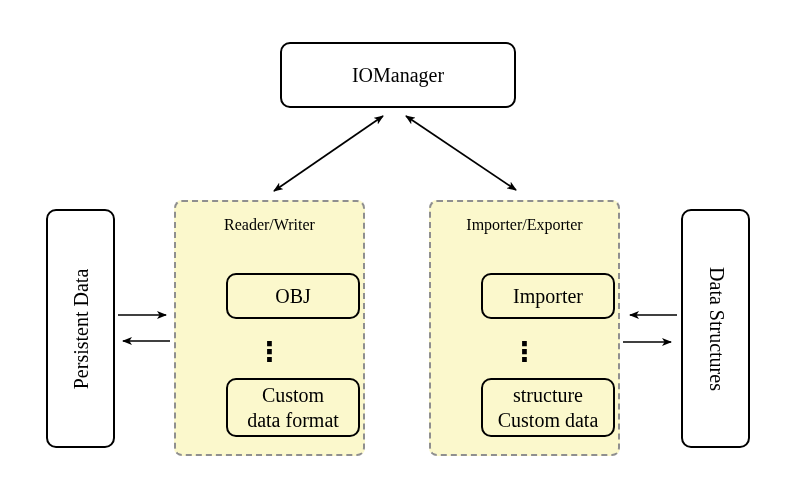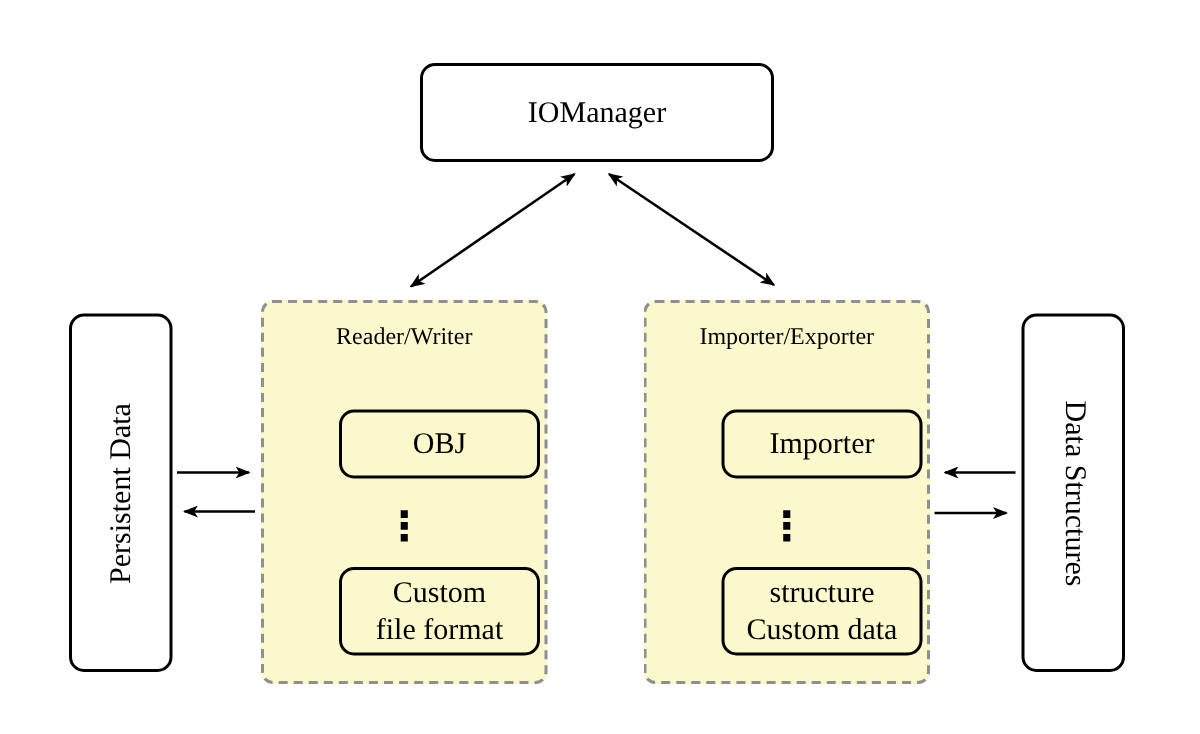--- a/index.html
+++ b/index.html
@@ -138,21 +138,21 @@
   </div>
 
   <div class="group" style="left:174px;">
     <div class="group-label">Reader/Writer</div>
     <div class="inner-node inner-top">
       <span>OBJ</span>
     </div>
     <div class="dots">⋮</div>
     <div class="inner-node inner-bottom">
       <span>Custom</span>
-      <span>file format</span>
+      <span>data format</span>
     </div>
   </div>
 
   <div class="group" style="left:429px;">
     <div class="group-label">Importer/Exporter</div>
     <div class="inner-node inner-top">
       <span>Importer</span>
     </div>
     <div class="dots">⋮</div>
     <div class="inner-node inner-bottom">

